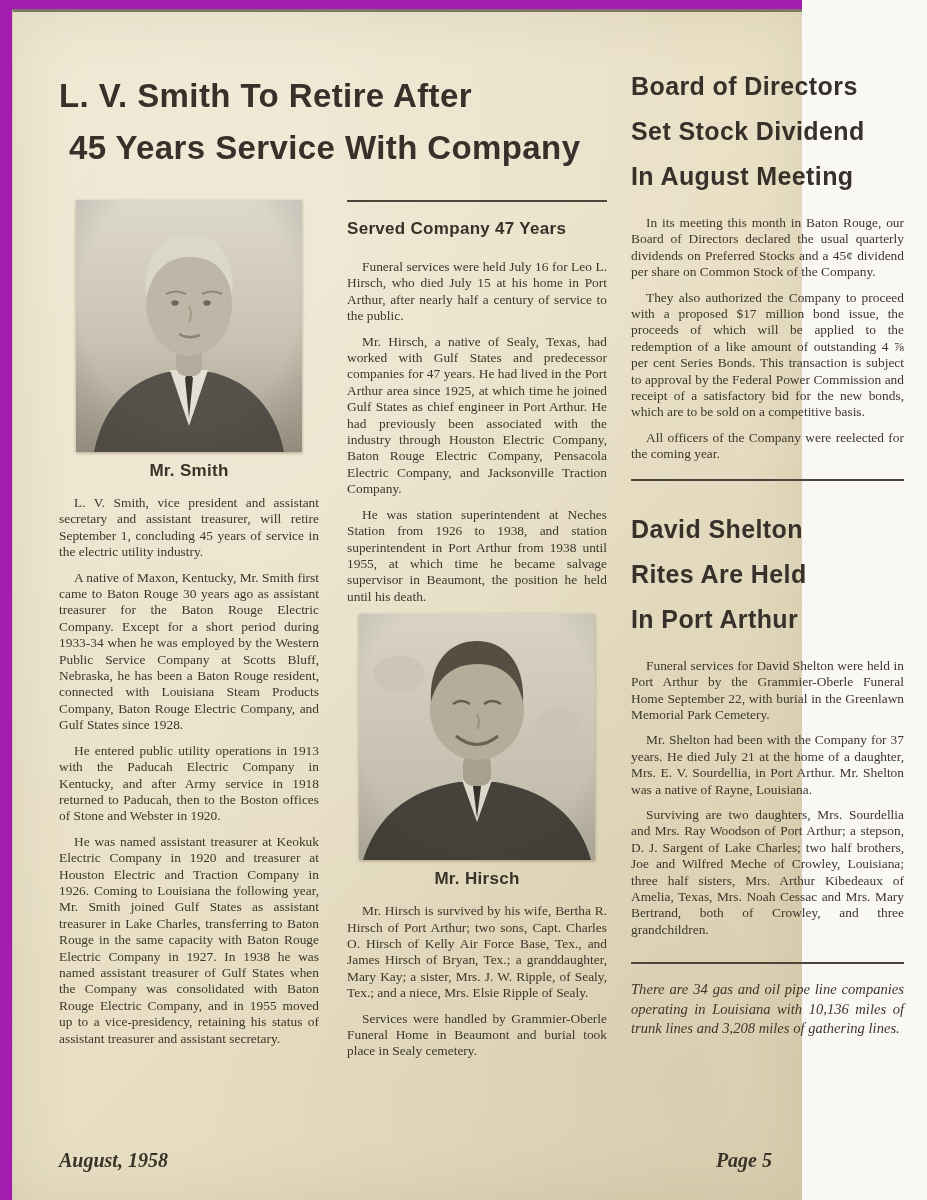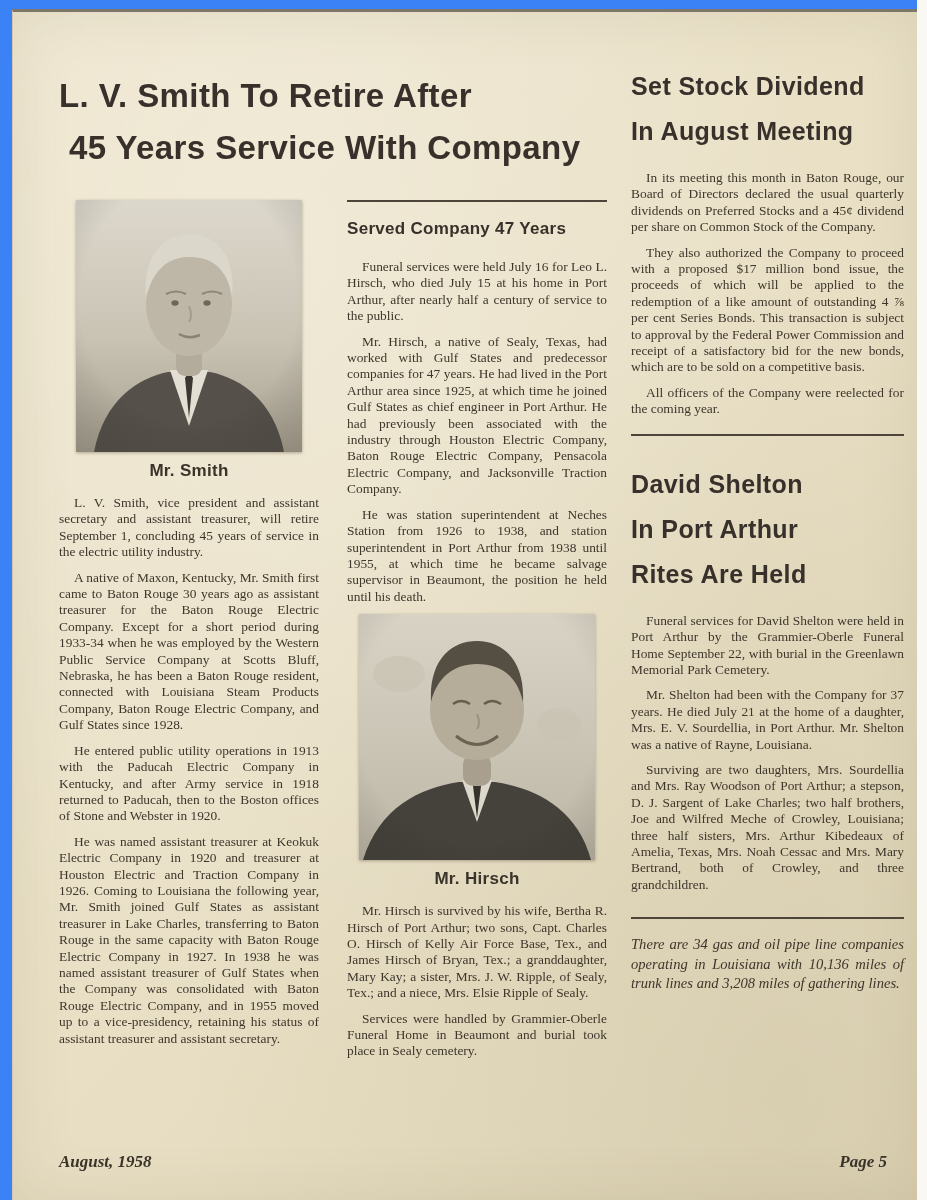--- a/index.html
+++ b/index.html
@@ -1,21 +1,21 @@
 <!DOCTYPE html>
 <html><head>
 <meta charset="utf-8">
 <style>
   html,body{margin:0;padding:0;}
   body{
     width:927px;height:1200px;overflow:hidden;
     background:#f9f8f5;
     font-family:"Liberation Serif", serif;
   }
-  .scan{position:relative;width:917px;height:1200px;background:#3b82f6;}
+  .scan{position:relative;width:802px;height:1200px;background:#a21caf;}
   .page{
     position:absolute;left:12px;top:9px;right:0;bottom:0;
     background:
       radial-gradient(ellipse at 30% 20%, rgba(255,255,255,0.25), rgba(255,255,255,0) 60%),
       radial-gradient(ellipse at 85% 90%, rgba(120,105,70,0.10), rgba(120,105,70,0) 55%),
       linear-gradient(135deg,#eee5cd 0%,#e9e0c6 45%,#e2d8ba 100%);
     border-top:3px solid #7e7668;
     border-left:1px solid #cfc7b1;
     box-shadow:inset 0 0 60px rgba(110,95,60,0.12);
   }
@@ -71,21 +71,21 @@
   .mid-rule{margin-bottom:10px;}
   .divider-1{margin:16px 0 26px 0;}
   .divider-2{margin:24px 0 16px 0;}
   .note{
     margin:0;font-size:14.6px;line-height:19.5px;
     font-style:italic;color:#3e362b;text-align:justify;
   }
   .footer{
     position:absolute;left:46px;right:30px;bottom:28px;
     display:flex;justify-content:space-between;
-    font-style:italic;font-weight:700;font-size:17px;color:#3a332a;
+    font-style:italic;font-weight:700;font-size:20px;color:#3a332a;
   }
 </style>
 </head>
 <body>
 
 <div class="scan">
   <div class="page">
     <div class="content">
       <div class="main">
 
@@ -179,33 +179,34 @@
               </figure>
               <p class="body">Mr. Hirsch is survived by his wife, Bertha R. Hirsch of Port Arthur; two sons, Capt. Charles O. Hirsch of Kelly Air Force Base, Tex., and James Hirsch of Bryan, Tex.; a granddaughter, Mary Kay; a sister, Mrs. J. W. Ripple, of Sealy, Tex.; and a niece, Mrs. Elsie Ripple of Sealy.</p>
               <p class="body">Services were handled by Grammier-Oberle Funeral Home in Beaumont and burial took place in Sealy cemetery.</p>
             </div>
 
           </div>
         </div>
 
         <div class="col-right">
           <h2 class="right-headline">
+            <span>Board of Directors</span>
             <span>Set Stock Dividend</span>
             <span>In August Meeting</span>
           </h2>
           <p class="body">In its meeting this month in Baton Rouge, our Board of Directors declared the usual quarterly dividends on Preferred Stocks and a 45¢ dividend per share on Common Stock of the Company.</p>
           <p class="body">They also authorized the Company to proceed with a proposed $17 million bond issue, the proceeds of which will be applied to the redemption of a like amount of outstanding 4 ⅞ per cent Series Bonds. This transaction is subject to approval by the Federal Power Commission and receipt of a satisfactory bid for the new bonds, which are to be sold on a competitive basis.</p>
           <p class="body">All officers of the Company were reelected for the coming year.</p>
 
           <hr class="rule divider-1">
 
           <h2 class="right-headline">
             <span>David Shelton</span>
+            <span>Rites Are Held</span>
             <span>In Port Arthur</span>
-            <span>Rites Are Held</span>
           </h2>
           <p class="body">Funeral services for David Shelton were held in Port Arthur by the Grammier-Oberle Funeral Home September 22, with burial in the Greenlawn Memorial Park Cemetery.</p>
           <p class="body">Mr. Shelton had been with the Company for 37 years. He died July 21 at the home of a daughter, Mrs. E. V. Sourdellia, in Port Arthur. Mr. Shelton was a native of Rayne, Louisiana.</p>
           <p class="body">Surviving are two daughters, Mrs. Sourdellia and Mrs. Ray Woodson of Port Arthur; a stepson, D. J. Sargent of Lake Charles; two half brothers, Joe and Wilfred Meche of Crowley, Louisiana; three half sisters, Mrs. Arthur Kibedeaux of Amelia, Texas, Mrs. Noah Cessac and Mrs. Mary Bertrand, both of Crowley, and three grandchildren.</p>
 
           <hr class="rule divider-2">
 
           <p class="note">There are 34 gas and oil pipe line companies operating in Louisiana with 10,136 miles of trunk lines and 3,208 miles of gathering lines.</p>
         </div>
 

